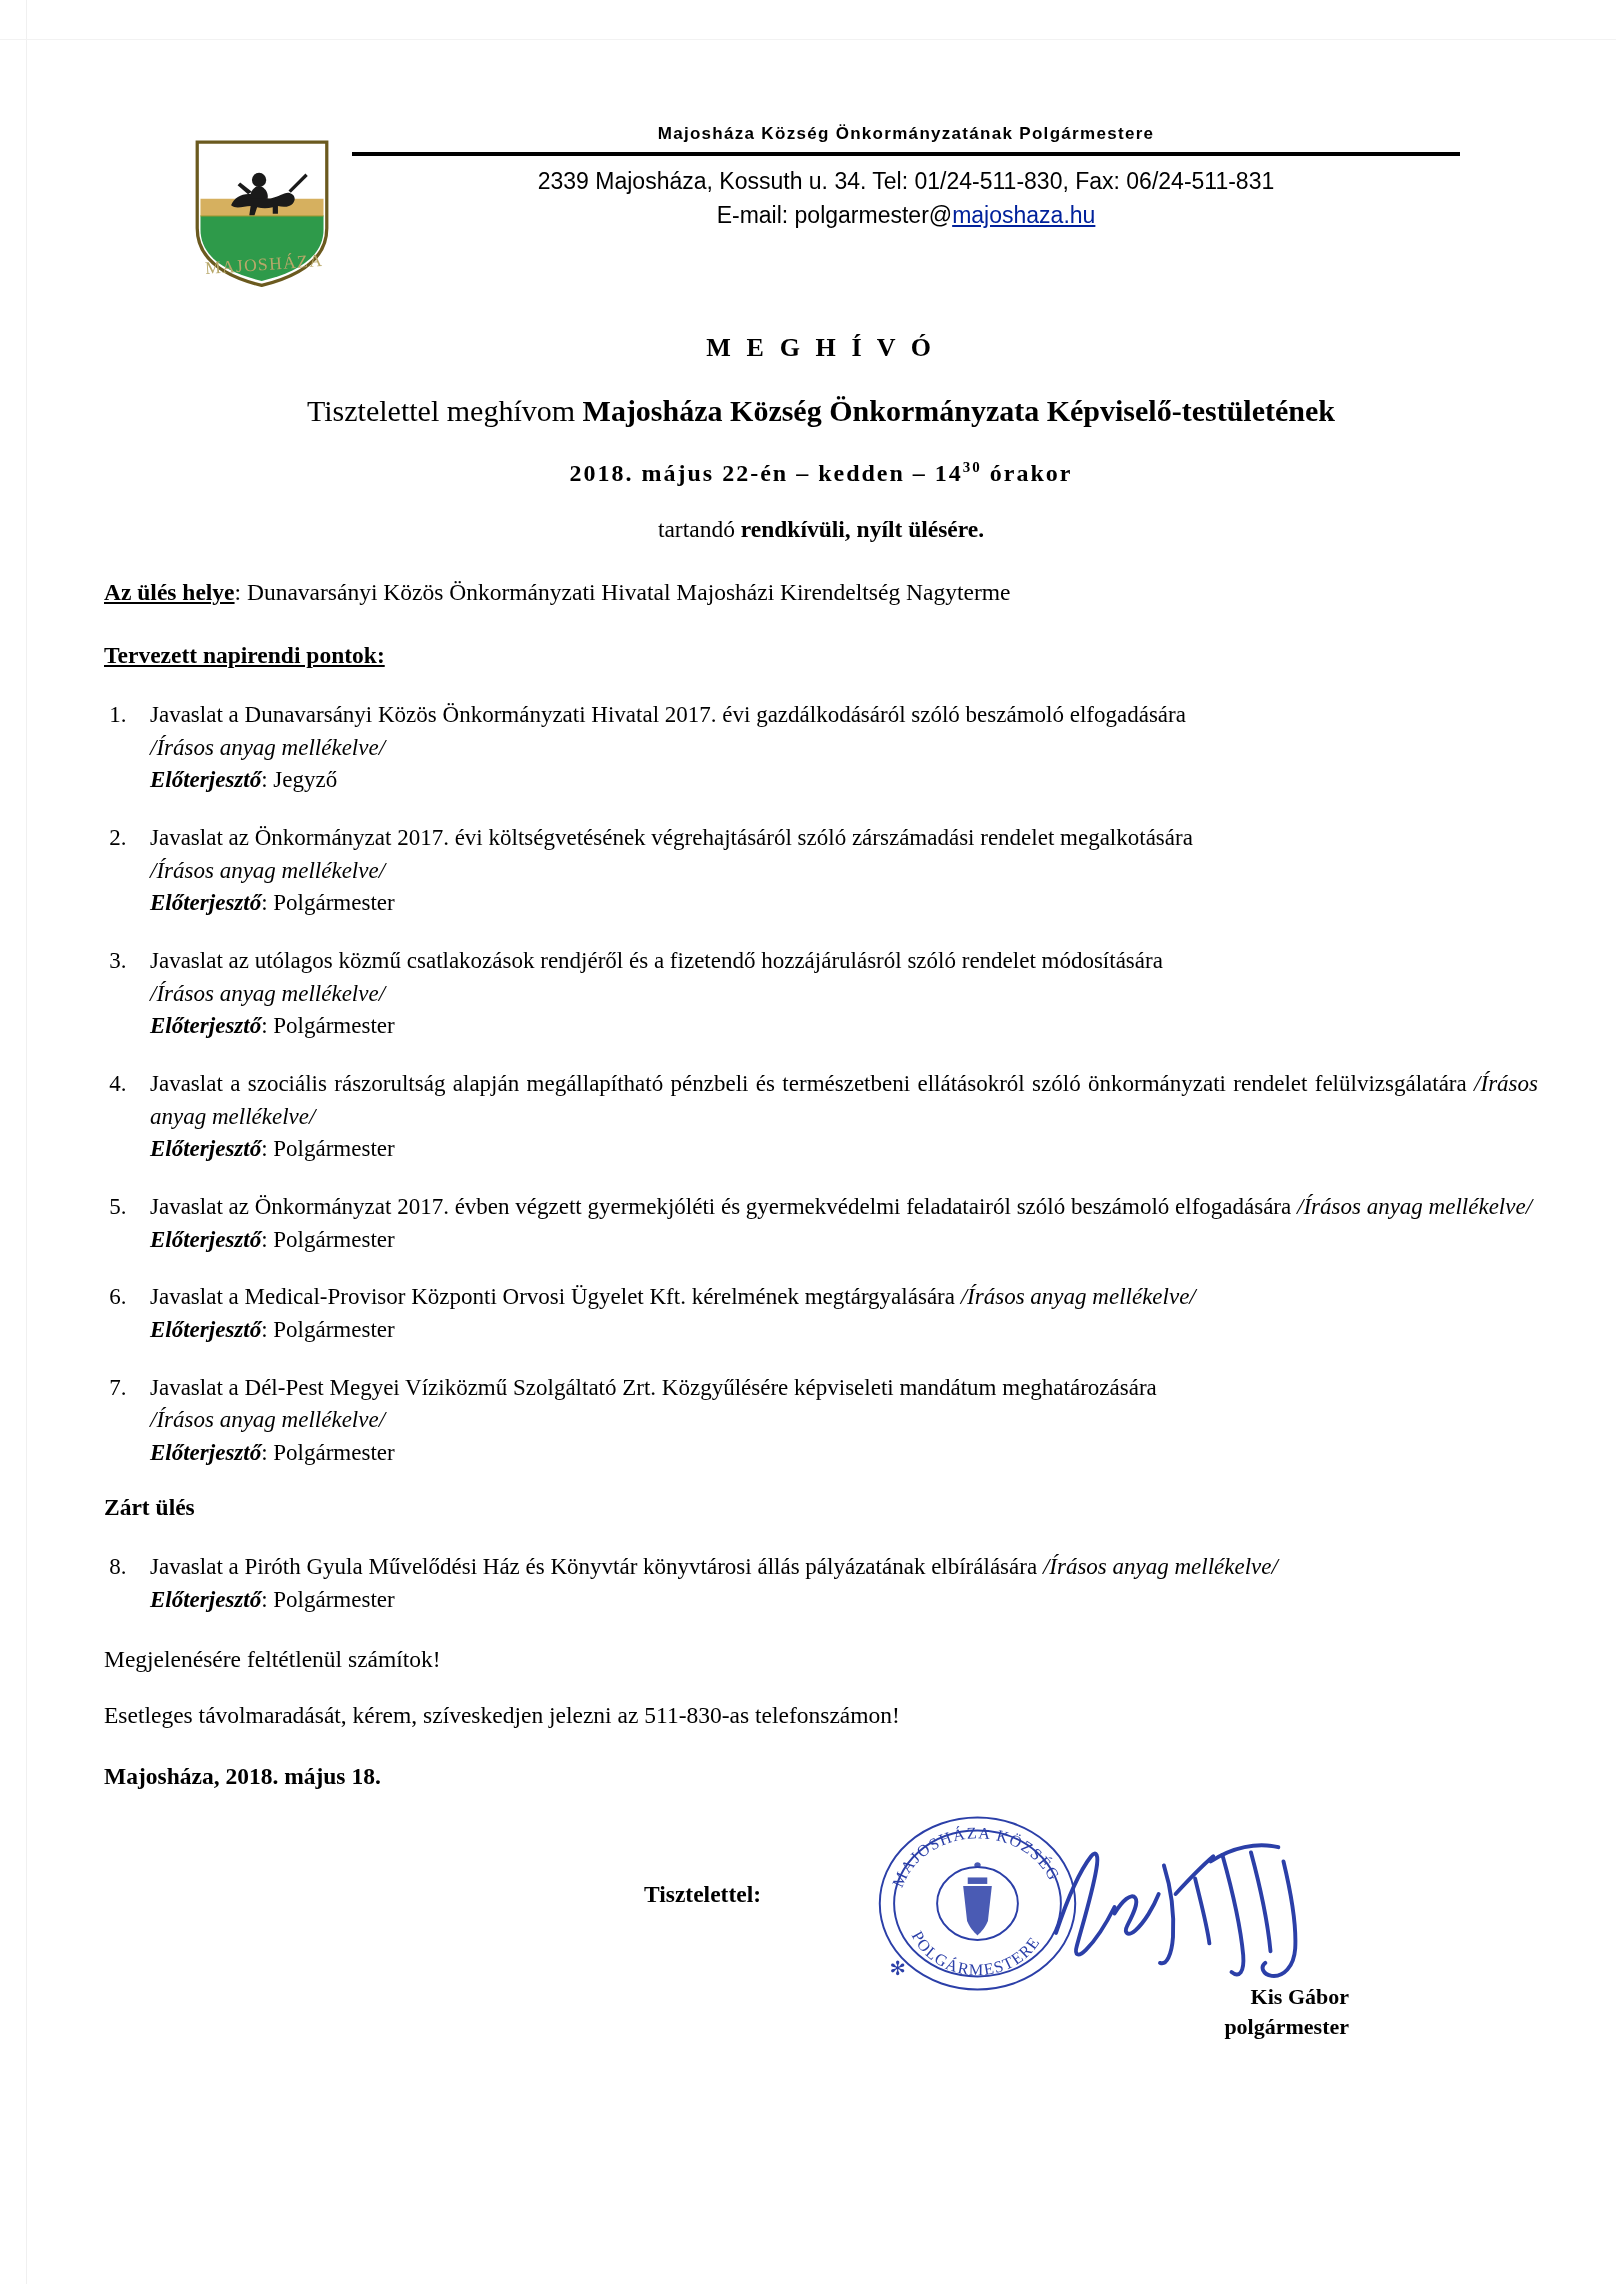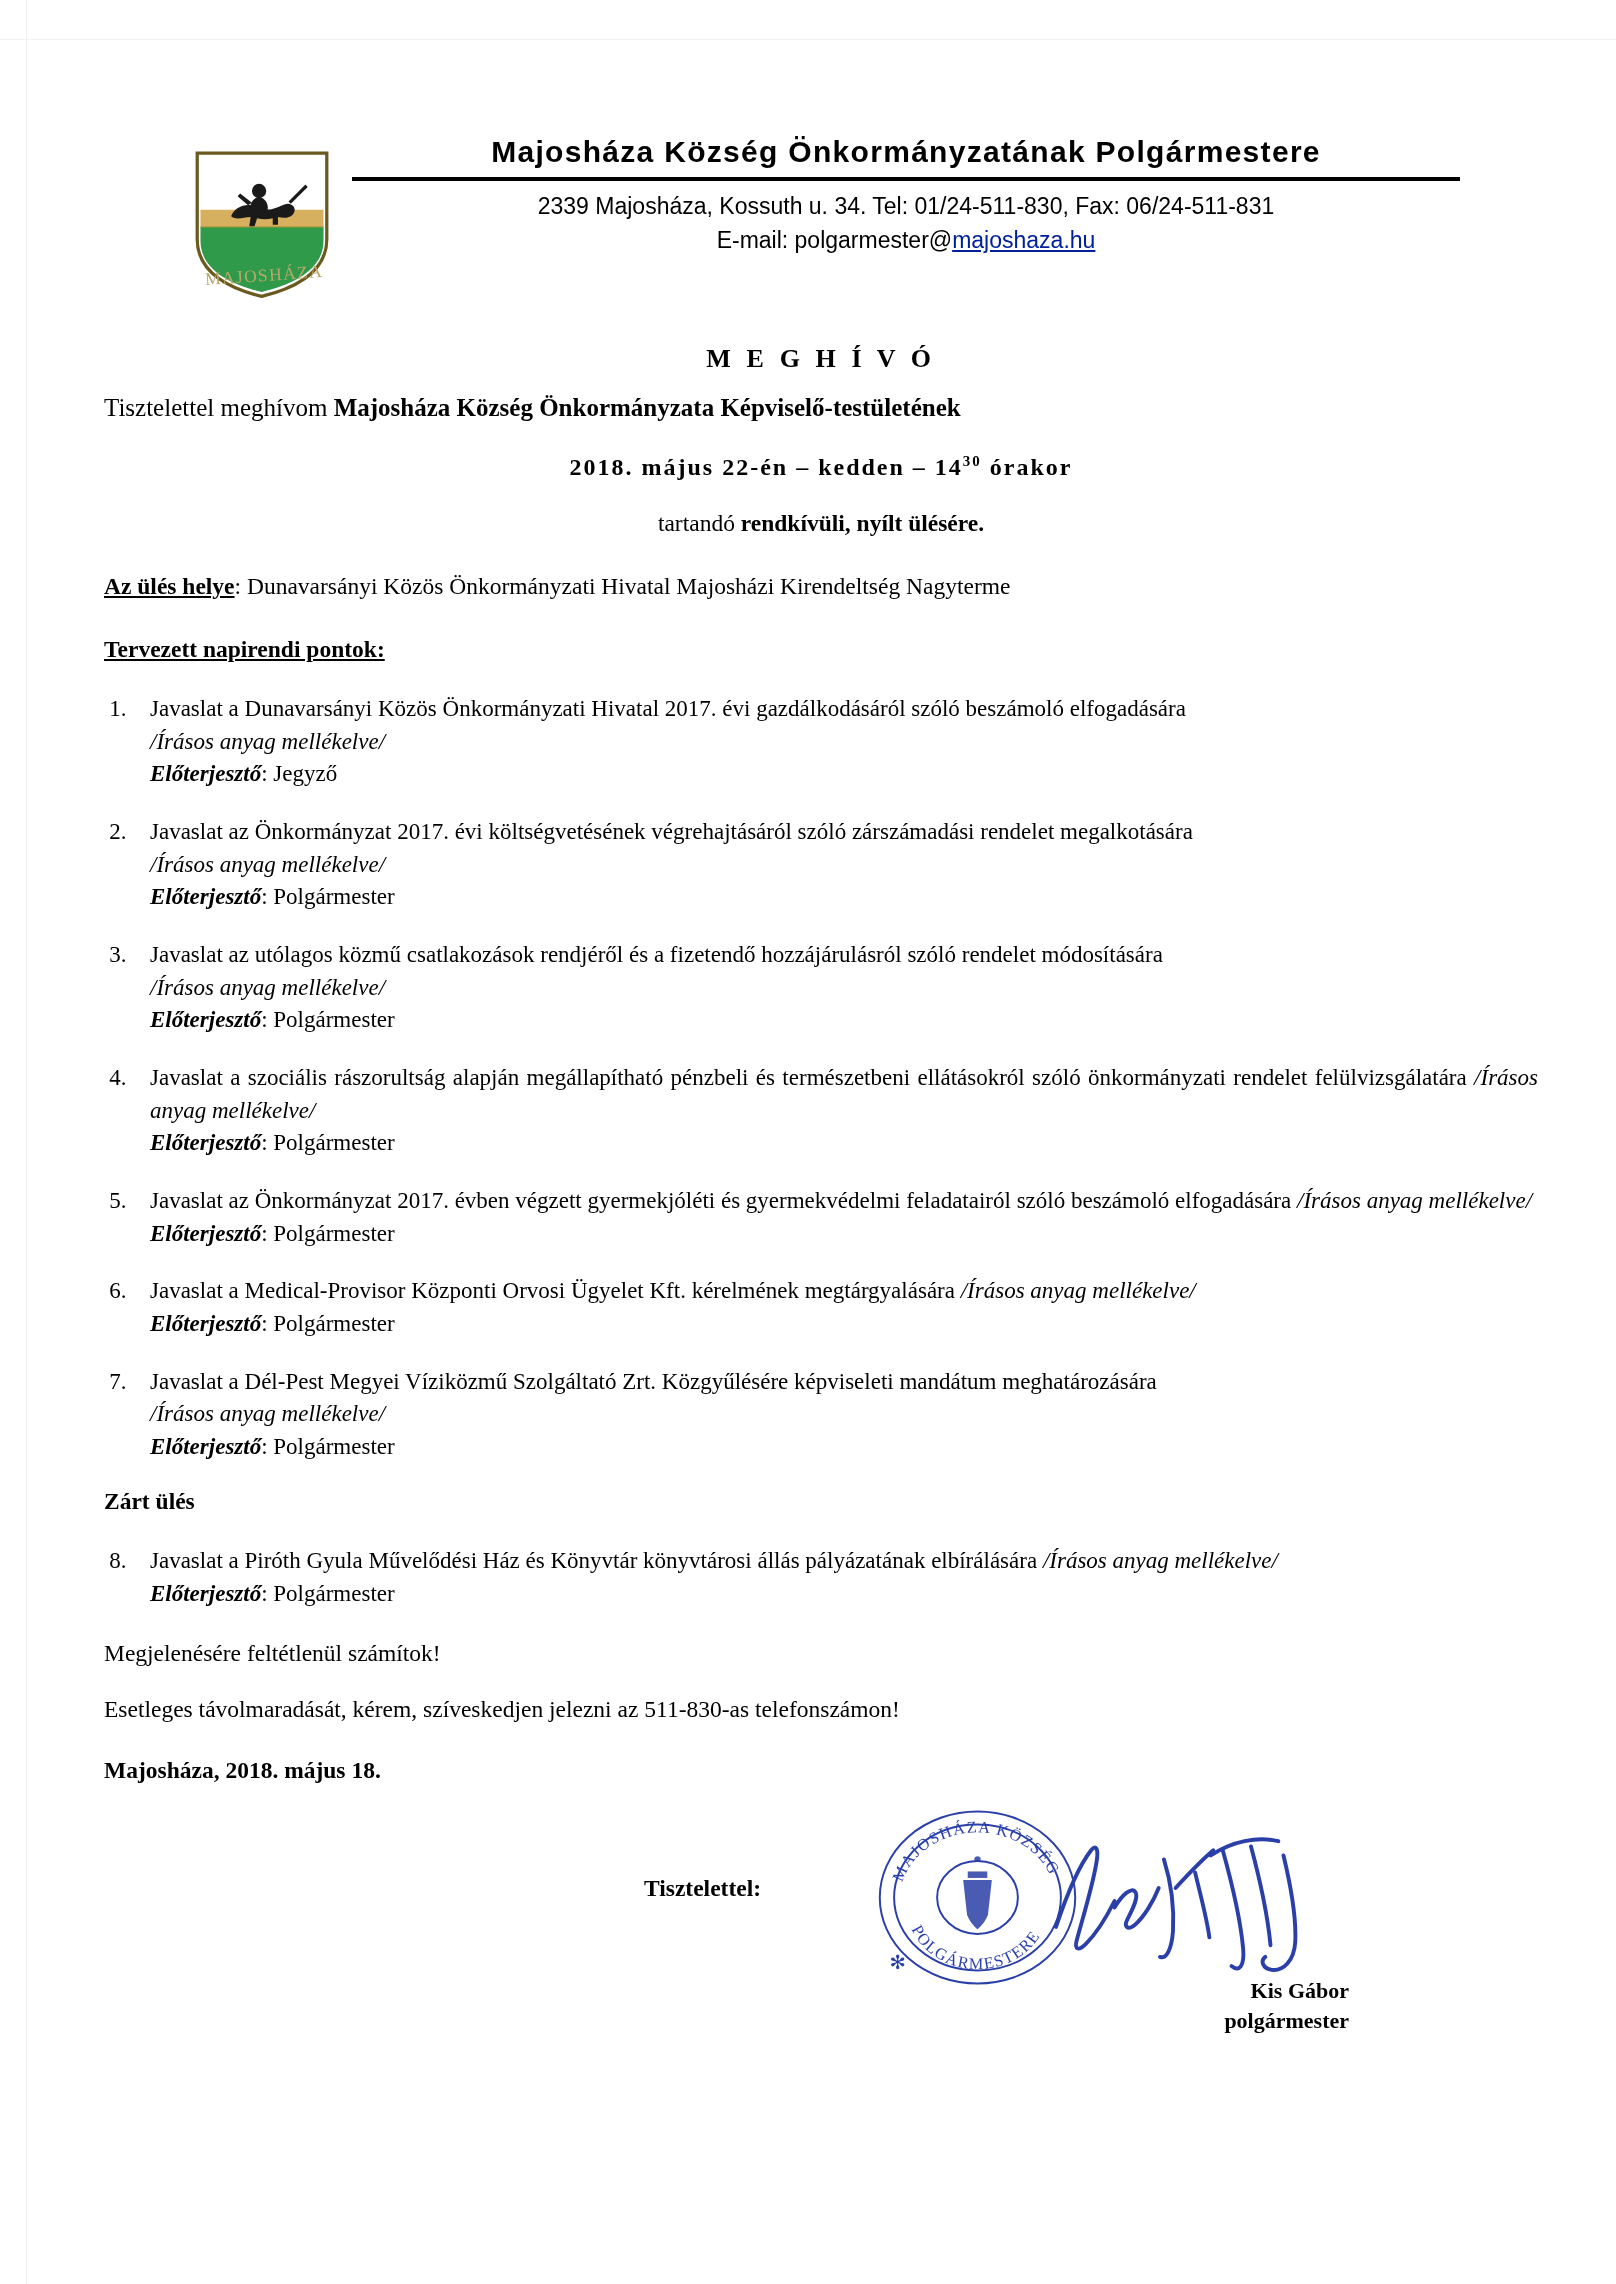--- a/index.html
+++ b/index.html
@@ -67,24 +67,24 @@
     letter-spacing: 1.3px;
     transform: rotate(-4deg);
   }
   .lh-text {
     margin-left: 248px;
     width: 1108px;
     text-align: center;
   }
   .lh-title {
     font-family: "Liberation Sans", sans-serif;
-    font-size: 30px;
+    font-size: 17px;
     font-weight: bold;
     letter-spacing: 1.3px;
-    margin-top: 24px;
+    margin-top: 13px;
     white-space: nowrap;
   }
   .lh-rule {
     height: 4.6px;
     background: #000;
     margin: 7.8px 0 9px 0;
   }
   .lh-line {
     font-family: "Liberation Sans", sans-serif;
     font-size: 23px;
@@ -97,22 +97,23 @@
 
   
   .meghivo {
     text-align: center;
     font-size: 26px;
     font-weight: bold;
     letter-spacing: 4.6px;
     margin-top: 46px;
   }
   .invite-line {
-    font-size: 25px;
-    margin-top: 20px;
+    text-align: center;
+    font-size: 30px;
+    margin-top: 31px;
   }
   .invite-line b { font-weight: bold; }
   .date-line {
     text-align: center;
     font-size: 24px;
     font-weight: bold;
     letter-spacing: 2px;
     margin-top: 31px;
   }
   .date-line sup { font-size: 15px; vertical-align: super; }

